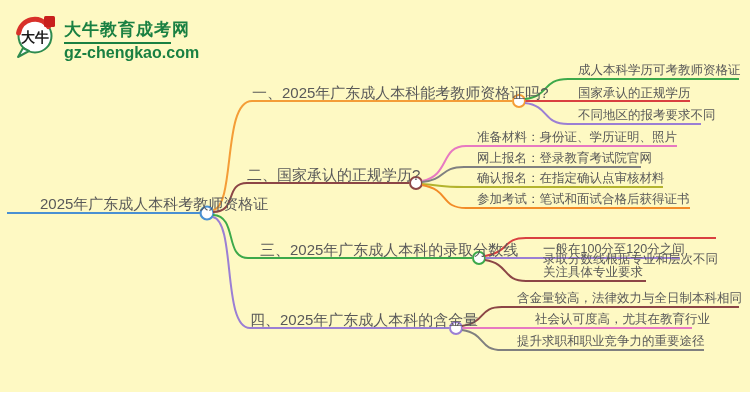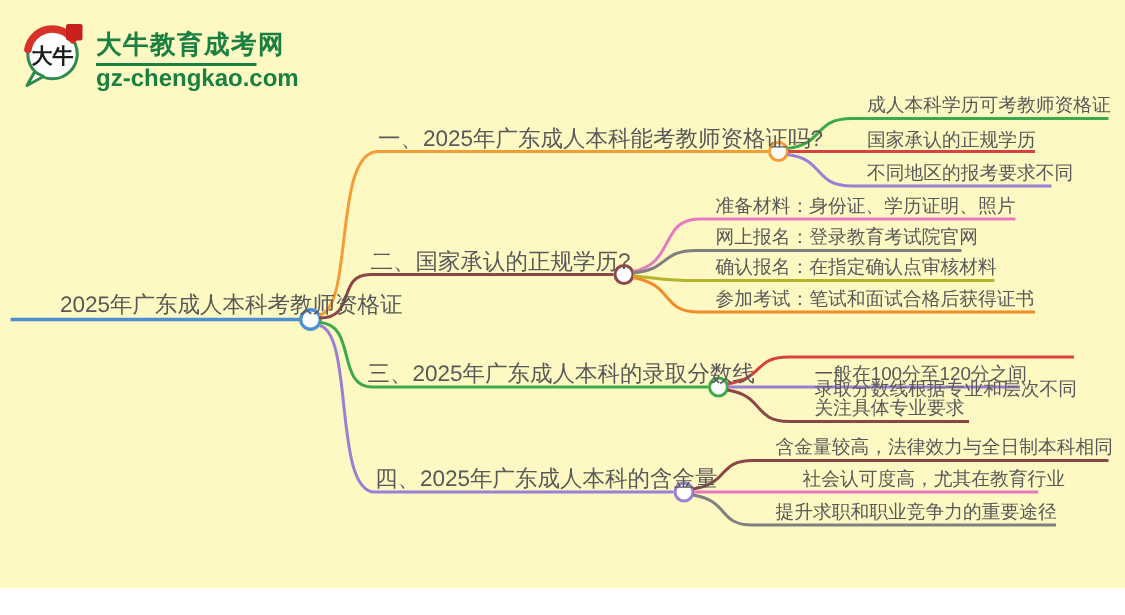--- a/index.html
+++ b/index.html
@@ -15,21 +15,21 @@
   .brand-domain { font-size:16px; font-weight:bold; color:#1a8042; line-height:16px; margin-top:1px; }
 
   
   .map-lines { position:absolute; left:0; top:0; }
   .lbl { position:absolute; white-space:nowrap; color:#595959; font-size:15px; line-height:15px; }
   .kid { font-size:12.5px; }
 
   .root-lbl { left:8px;  top:196px; width:194px; text-align:center;margin-left:32px; }
   .b1 { left:252px; top:85px;  width:260px; text-align:center; }
   .b2 { left:247px; top:167px; width:162px; text-align:center; }
-  .b3 { left:245px; top:242px; width:224px; text-align:center; }
+  .b3 { left:260px; top:242px; width:224px; text-align:center; }
   .b4 { left:250px; top:312px; width:199px; text-align:center; }
 
   .c10 { left:578px; top:63px; }  .c11 { left:578px; top:86px; }  .c12 { left:578px; top:108px; }
   .c20 { left:477px; top:130px; } .c21 { left:477px; top:151px; } .c22 { left:477px; top:171px; } .c23 { left:477px; top:192px;text-align:right; }
   .c30 { left:543px; top:222px;margin-top:30px; } .c31 { left:543px; top:242px; } .c32 { left:543px; top:265px; }
   .c40 { left:517px; top:291px; } .c41 { left:535px; top:312px; } .c42 { left:517px; top:334px; }
 </style>
 </head>
 <body>
 

